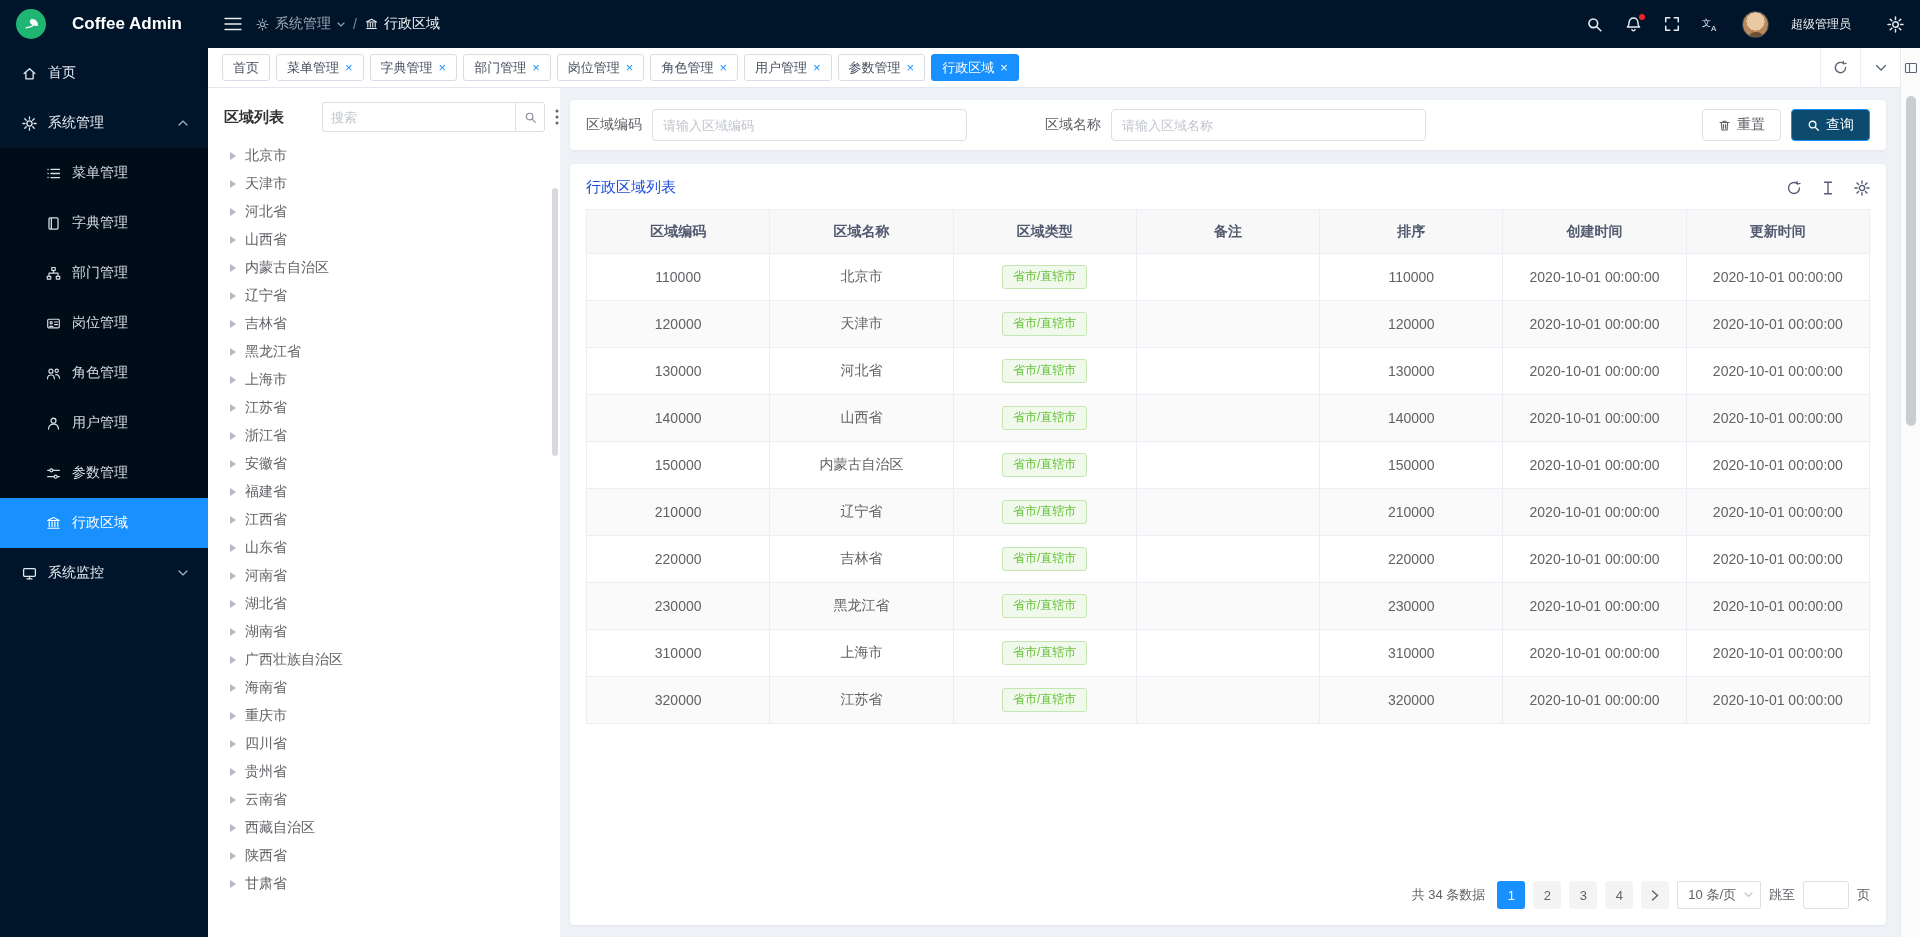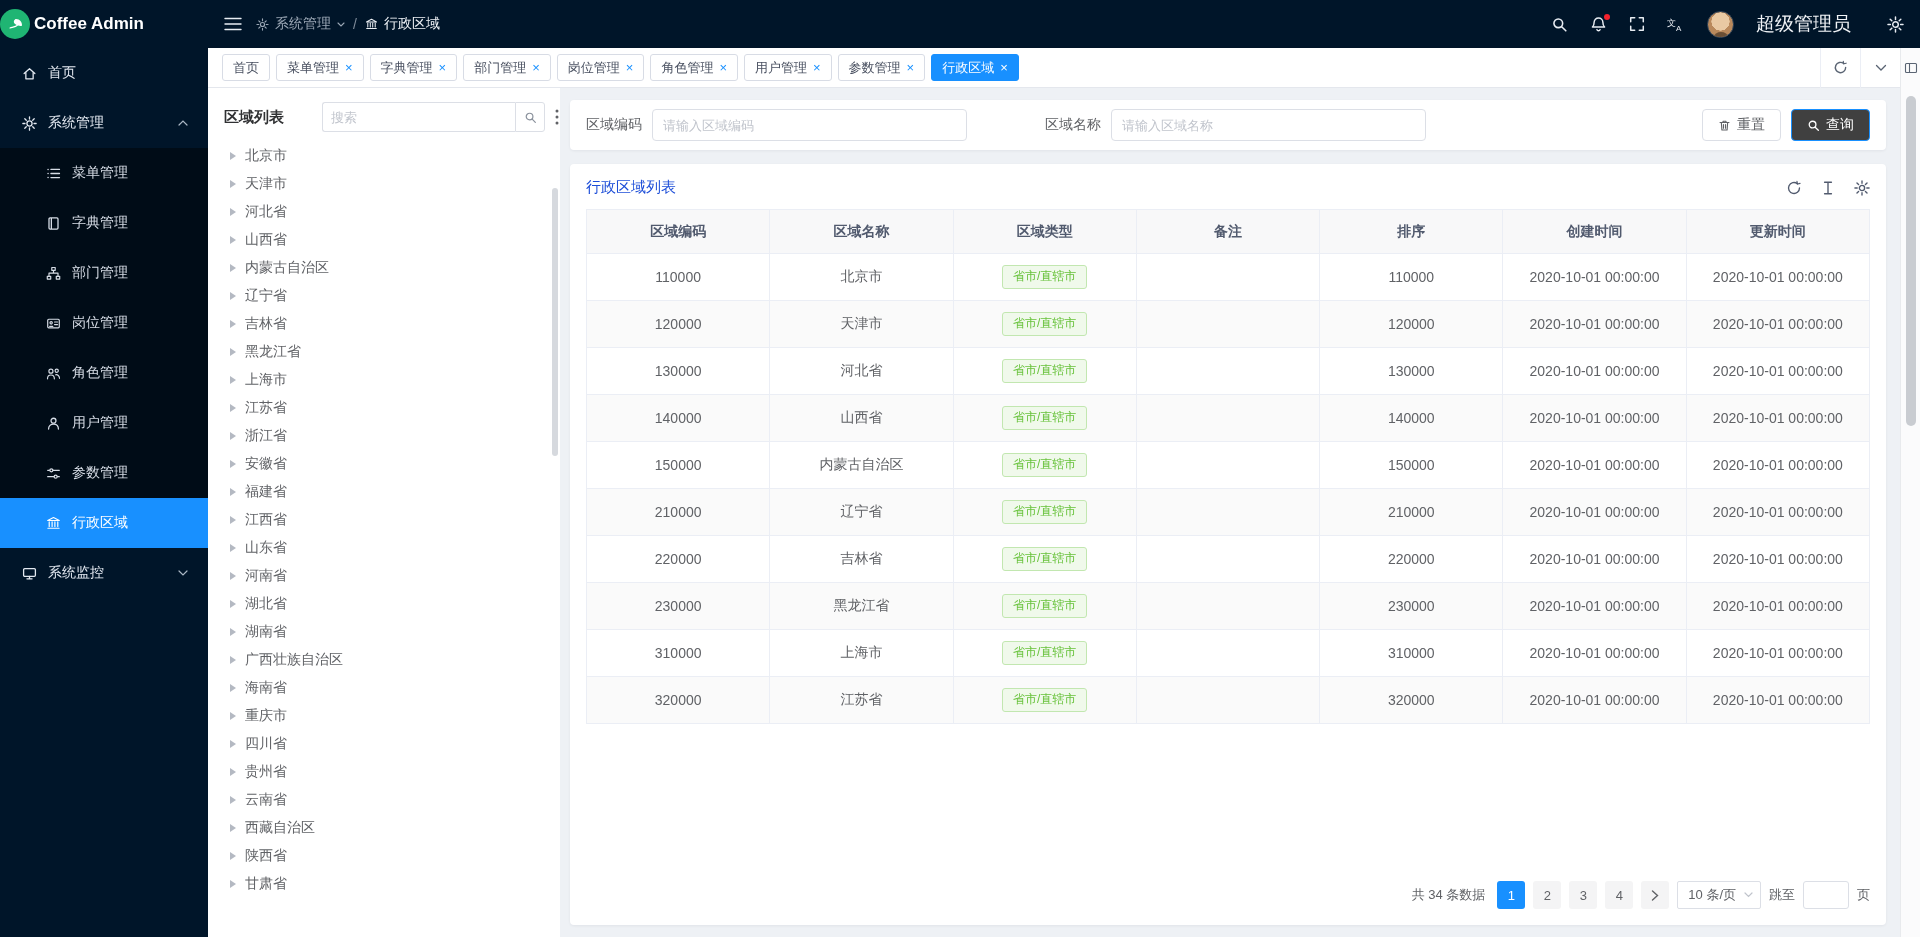--- a/index.html
+++ b/index.html
@@ -2,21 +2,21 @@
 <html><head>
 <meta charset="utf-8">
 <style>
   * { margin:0; padding:0; box-sizing:border-box; }
   html,body { width:1920px; height:937px; overflow:hidden;
     font-family:"Liberation Sans","DejaVu Sans",sans-serif; background:#eef1f5; font-size:14px; }
   .app { display:flex; width:100%; height:100%; }
 
   
   .sidebar { width:208px; background:#001529; flex-shrink:0; display:flex; flex-direction:column; color:#dfe6ee; }
-  .logo { height:48px; display:flex; align-items:center; gap:4px; padding:0 0; }
+  .logo { height:48px; display:flex; align-items:center; gap:26px; padding:0 16px; }
   .logo-mark { width:30px; height:30px; border-radius:50%; background:#1fb573; display:flex; align-items:center; justify-content:center; flex-shrink:0; }
   .logo-text { color:#fff; font-weight:bold; font-size:17px; white-space:nowrap; }
   .menu { flex:1; overflow:hidden; }
   .menu-item { height:50px; display:flex; align-items:center; gap:10px; padding:0 20px; font-size:14px; color:#e3e9f1; cursor:pointer; }
   .submenu { background:#000c17; }
   .submenu .menu-item { padding-left:44px; color:#d6dde6; }
   .menu-item.active { background:#1890ff; color:#fff; }
   .mi-icon { width:18px; display:flex; justify-content:center; color:inherit; flex-shrink:0; }
   .mi-caret { margin-left:auto; color:#aab7c4; display:flex; }
 
@@ -27,21 +27,21 @@
   .tb-left { display:flex; align-items:center; gap:14px; }
   .hamburger { color:#e8edf3; display:flex; cursor:pointer; }
   .breadcrumb { display:flex; align-items:center; gap:8px; font-size:14px; }
   .bc-seg { display:flex; align-items:center; gap:6px; color:#9aa7b5; cursor:pointer; }
   .bc-current { color:#eef2f6; }
   .bc-sep { color:#7f8c9a; }
   .tb-right { margin-left:auto; display:flex; align-items:center; gap:22px; }
   .tb-icon { color:#e8edf3; display:flex; position:relative; cursor:pointer; }
   .bell-dot { position:absolute; top:-2px; right:-3px; width:6px; height:6px; background:#f5222d; border-radius:50%; }
   .avatar { width:27px; height:27px; border-radius:50%; background:radial-gradient(circle at 50% 38%, #e9c9a3 0 45%, #b9895c 46% 100%); border:1px solid #3a4a5c; display:flex; align-items:flex-end; justify-content:center; overflow:hidden; cursor:pointer; }
-  .username { color:#f0f3f6; font-size:19px; cursor:pointer; }
+  .username { color:#f0f3f6; font-size:12px; cursor:pointer; }
 
   
   .below { flex:1; display:flex; min-height:0; }
   .center-col { flex:1; display:flex; flex-direction:column; min-width:0; }
   .tabbar { height:40px; background:#fff; border-bottom:1px solid #e4e7ed; box-shadow:0 1px 3px rgba(0,21,41,.08); display:flex; align-items:center; padding:0 0 0 14px; flex-shrink:0; }
   .tabs { display:flex; align-items:center; gap:6px; flex:1; overflow:hidden; }
   .tab { height:27px; display:flex; align-items:center; gap:6px; padding:0 10px; border:1px solid #d8dce5; background:#fff; color:#495060; font-size:13px; border-radius:3px; cursor:pointer; white-space:nowrap; }
   .tab .tab-close { color:#1890ff; font-size:13px; line-height:1; }
   .tab.active { background:#1890ff; border-color:#1890ff; color:#fff; }
   .tab.active .tab-close { color:#fff; }
@@ -69,21 +69,21 @@
   .work { flex:1; display:flex; flex-direction:column; padding:12px 14px 12px 10px; gap:14px; min-width:0; }
   .card { background:#fff; border-radius:4px; box-shadow:0 1px 3px rgba(0,21,41,.06); }
 
   .filter-card { height:50px; display:flex; align-items:center; padding:0 16px; gap:10px; flex-shrink:0; }
   .f-label { color:#606266; font-size:14px; white-space:nowrap; }
   .f-input { width:315px; height:32px; border:1px solid #dcdfe6; border-radius:4px; padding:0 10px; font-size:13px; color:#606266; outline:none; font-family:inherit; }
   .f-input::placeholder { color:#c0c4cc; }
   .f-gap { width:58px; }
   .f-actions { margin-left:auto; display:flex; gap:10px; }
   .btn { height:32px; display:flex; align-items:center; gap:6px; padding:0 15px; border-radius:4px; font-size:14px; cursor:pointer; border:1px solid #dcdfe6; background:#fff; color:#606266;font-family:Liberation Serif, serif; }
-  .btn-primary { background:#404040; border-color:#1890ff; color:#fff;justify-content:space-between; }
+  .btn-primary { background:#0c4a6e; border-color:#1890ff; color:#fff;justify-content:space-between; }
 
   .table-card { flex:1; display:flex; flex-direction:column; padding:14px 16px 16px 16px; min-height:0; }
   .table-head { display:flex; align-items:center; margin-bottom:12px; }
   .table-title { font-size:15px; color:#1d4ed8; }
   .table-tools { margin-left:auto; display:flex; gap:18px; color:#515a6e; }
   .table-tools .t-icon { display:flex; cursor:pointer; }
 
   table.data { width:100%; border-collapse:collapse; table-layout:fixed; }
   table.data th, table.data td { border:1px solid #ebeef5; text-align:center; }
   table.data th { height:44px; background:#f8f8f9; color:#515a6e; font-size:14px; font-weight:bold; }

